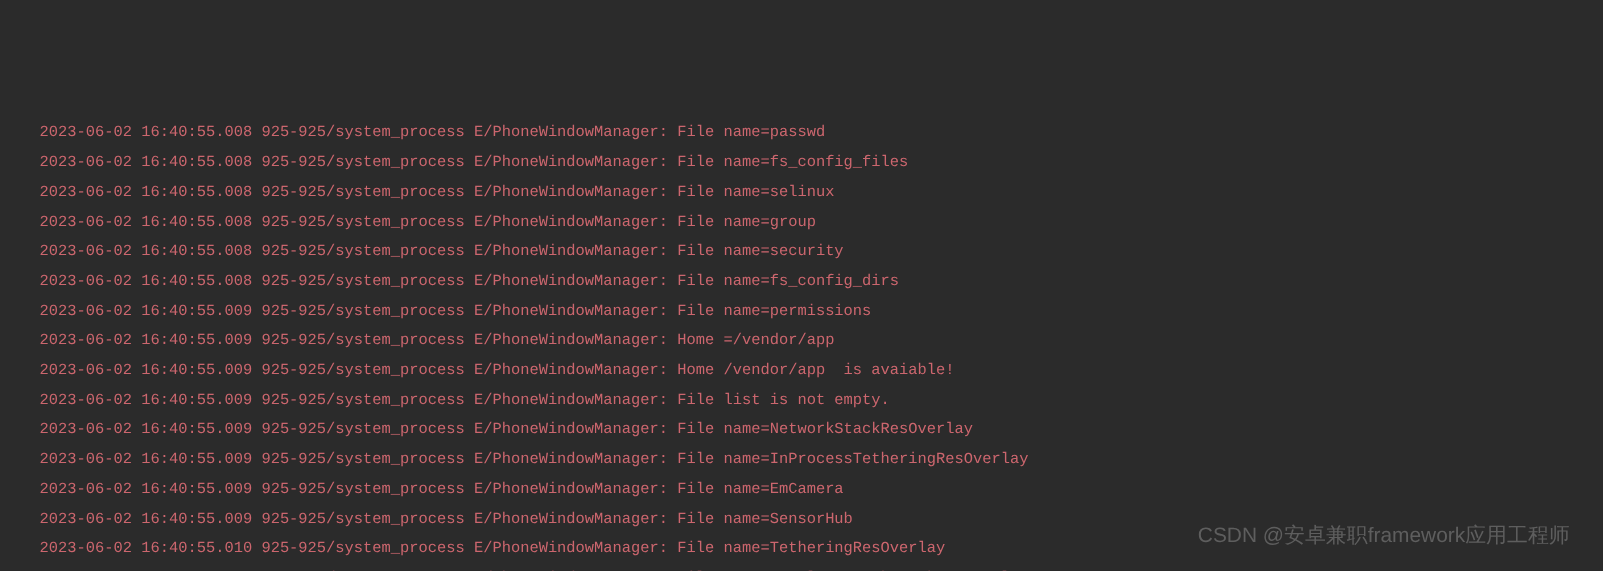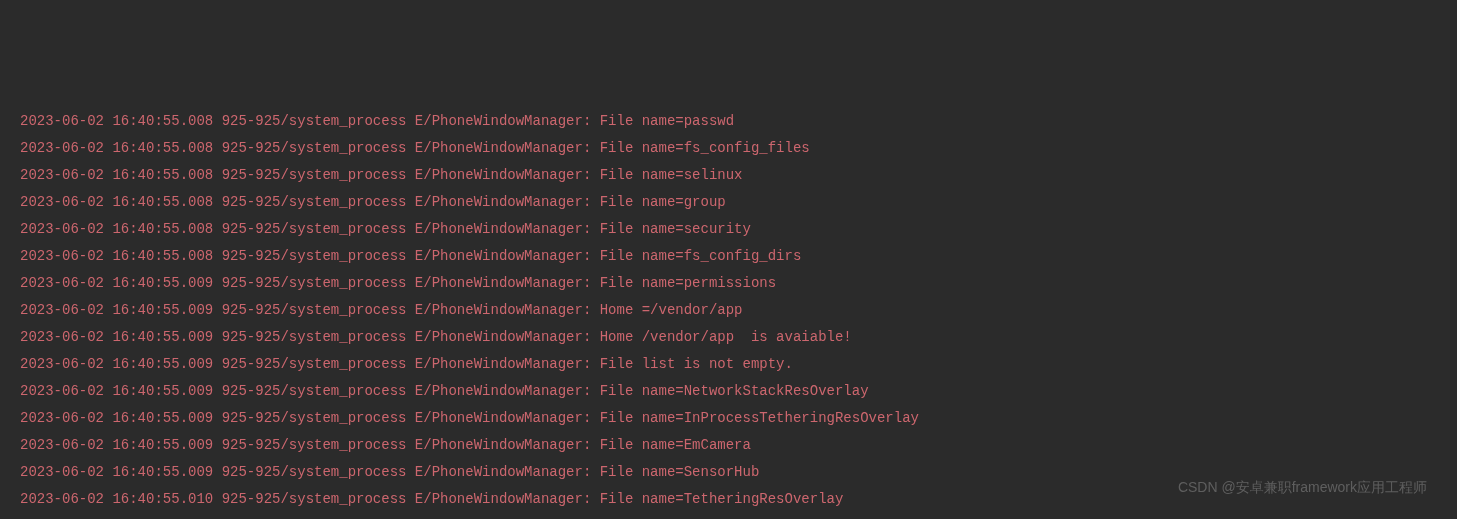--- a/index.html
+++ b/index.html
@@ -14,32 +14,32 @@
       line-height: 27px;
       white-space: pre;
       overflow-x: auto;
       padding: 0;
       width: 1457px;
       height: 519px;
       position: relative;
     }
     .log-line {
       display: block;
-      padding-left: 20px;
+      padding-left: 36px;
     }
     .log-error {
       color: #cc666e;
     }
     .watermark {
       position: absolute;
       bottom: 18px;
       right: 30px;
       color: rgba(128, 128, 128, 0.6);
       font-family: "Microsoft YaHei", sans-serif;
-      font-size: 14px;
+      font-size: 19px;
       z-index: 10;
     }
   </style>
 </head>
 <body>
 
 
 
 <div id="log-container"><span class="log-line log-error">2023-06-02 16:40:55.008 925-925/system_process E/PhoneWindowManager: File name=passwd</span><span class="log-line log-error">2023-06-02 16:40:55.008 925-925/system_process E/PhoneWindowManager: File name=fs_config_files</span><span class="log-line log-error">2023-06-02 16:40:55.008 925-925/system_process E/PhoneWindowManager: File name=selinux</span><span class="log-line log-error">2023-06-02 16:40:55.008 925-925/system_process E/PhoneWindowManager: File name=group</span><span class="log-line log-error">2023-06-02 16:40:55.008 925-925/system_process E/PhoneWindowManager: File name=security</span><span class="log-line log-error">2023-06-02 16:40:55.008 925-925/system_process E/PhoneWindowManager: File name=fs_config_dirs</span><span class="log-line log-error">2023-06-02 16:40:55.009 925-925/system_process E/PhoneWindowManager: File name=permissions</span><span class="log-line log-error">2023-06-02 16:40:55.009 925-925/system_process E/PhoneWindowManager: Home =/vendor/app</span><span class="log-line log-error">2023-06-02 16:40:55.009 925-925/system_process E/PhoneWindowManager: Home /vendor/app  is avaiable!</span><span class="log-line log-error">2023-06-02 16:40:55.009 925-925/system_process E/PhoneWindowManager: File list is not empty.</span><span class="log-line log-error">2023-06-02 16:40:55.009 925-925/system_process E/PhoneWindowManager: File name=NetworkStackResOverlay</span><span class="log-line log-error">2023-06-02 16:40:55.009 925-925/system_process E/PhoneWindowManager: File name=InProcessTetheringResOverlay</span><span class="log-line log-error">2023-06-02 16:40:55.009 925-925/system_process E/PhoneWindowManager: File name=EmCamera</span><span class="log-line log-error">2023-06-02 16:40:55.009 925-925/system_process E/PhoneWindowManager: File name=SensorHub</span><span class="log-line log-error">2023-06-02 16:40:55.010 925-925/system_process E/PhoneWindowManager: File name=TetheringResOverlay</span><span class="log-line log-error">2023-06-02 16:40:55.010 925-925/system_process E/PhoneWindowManager: File name=GoogleNetworkStackResOverlay</span></div>
 

